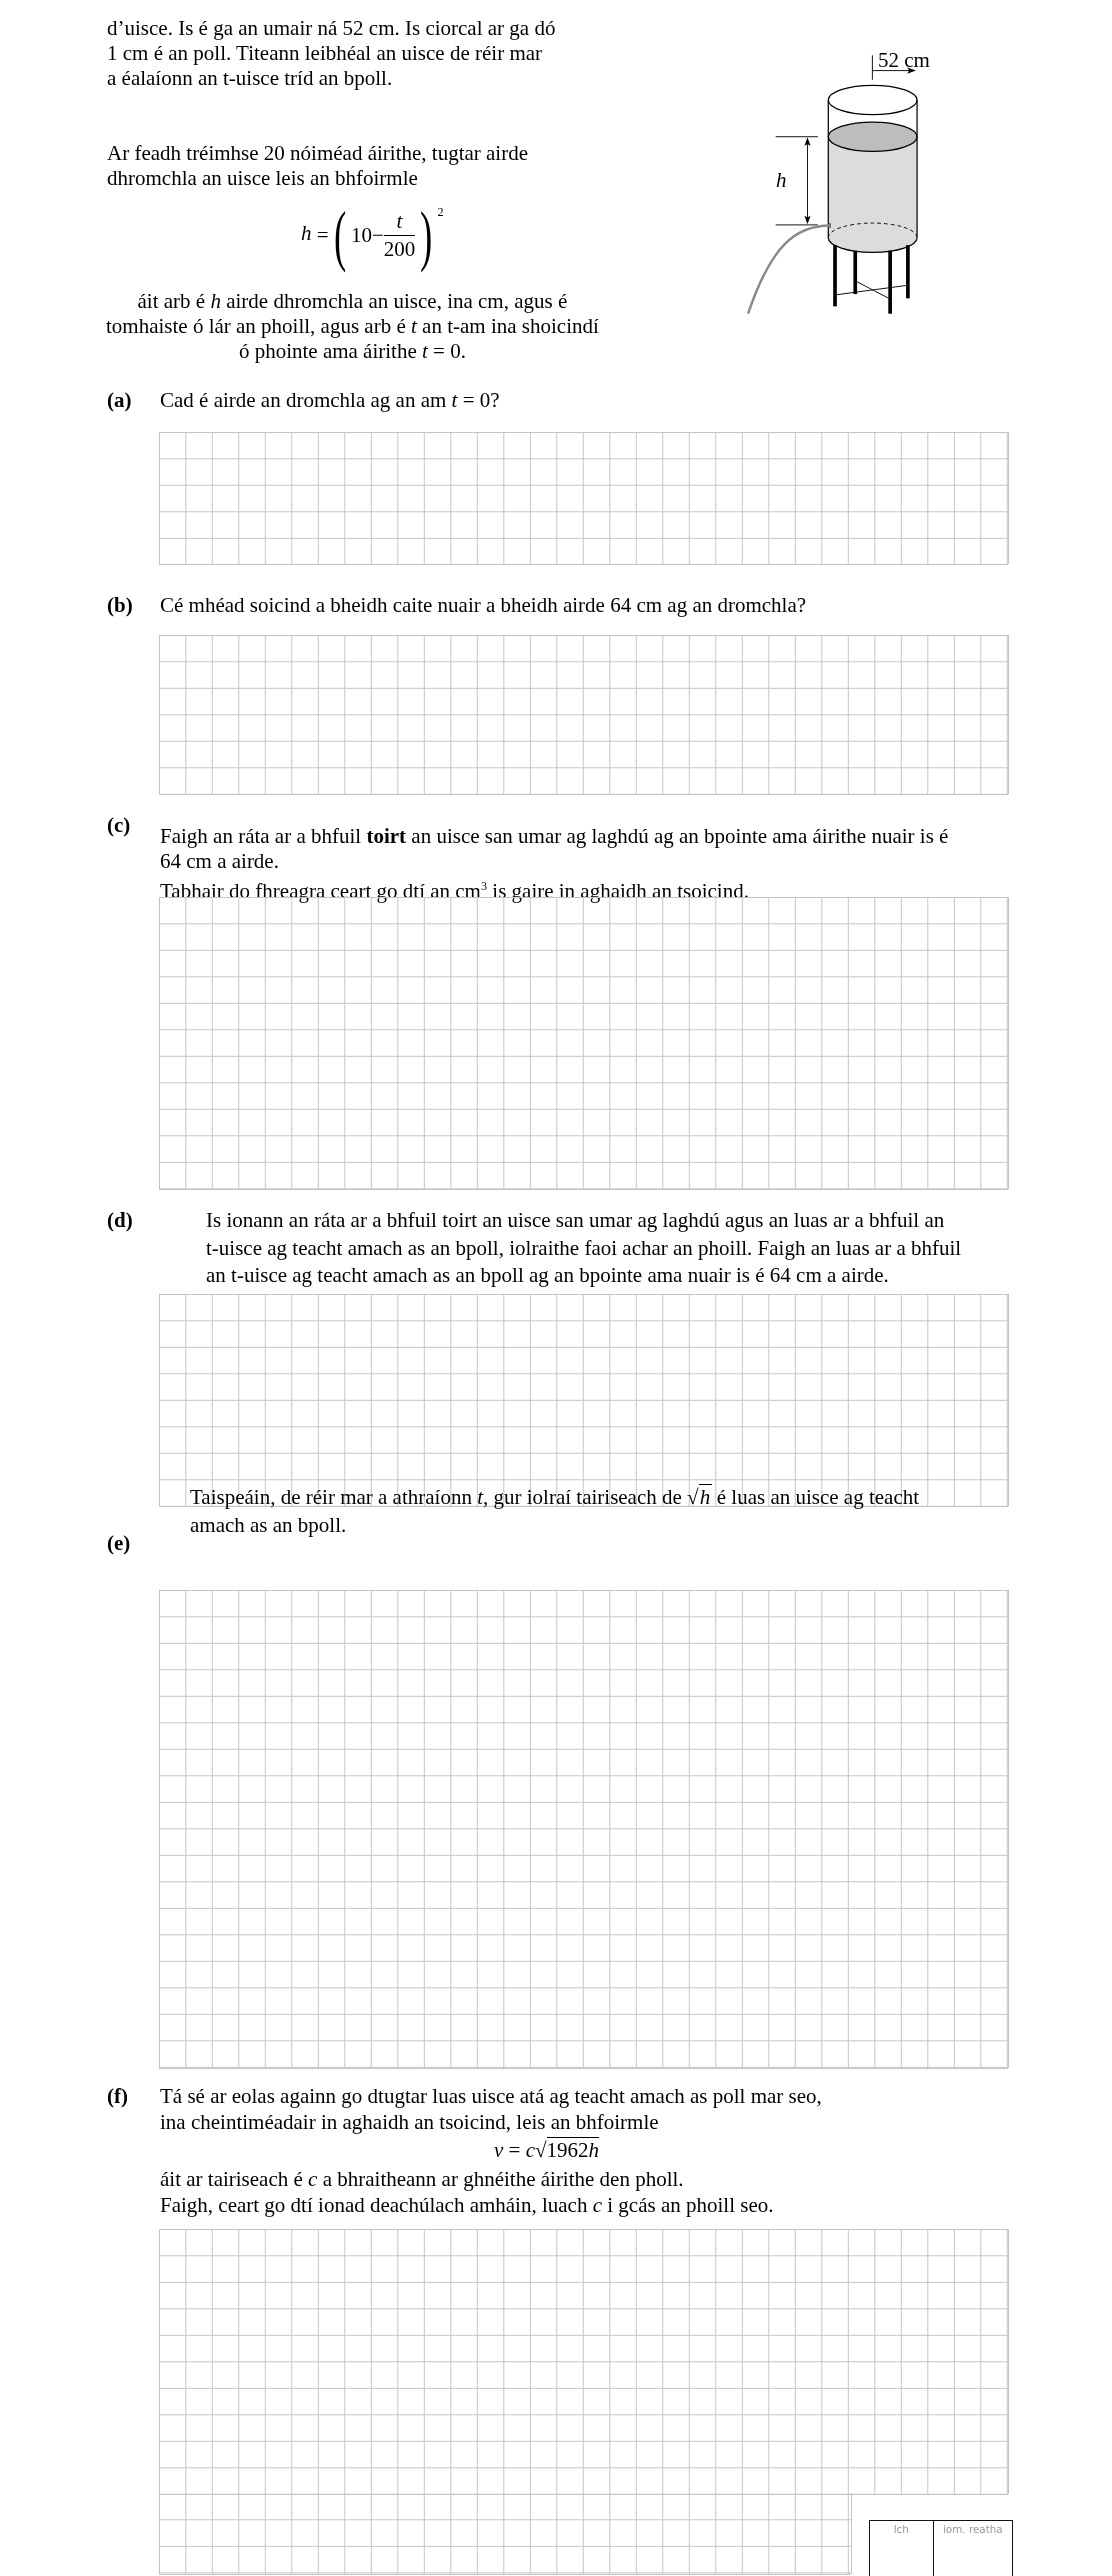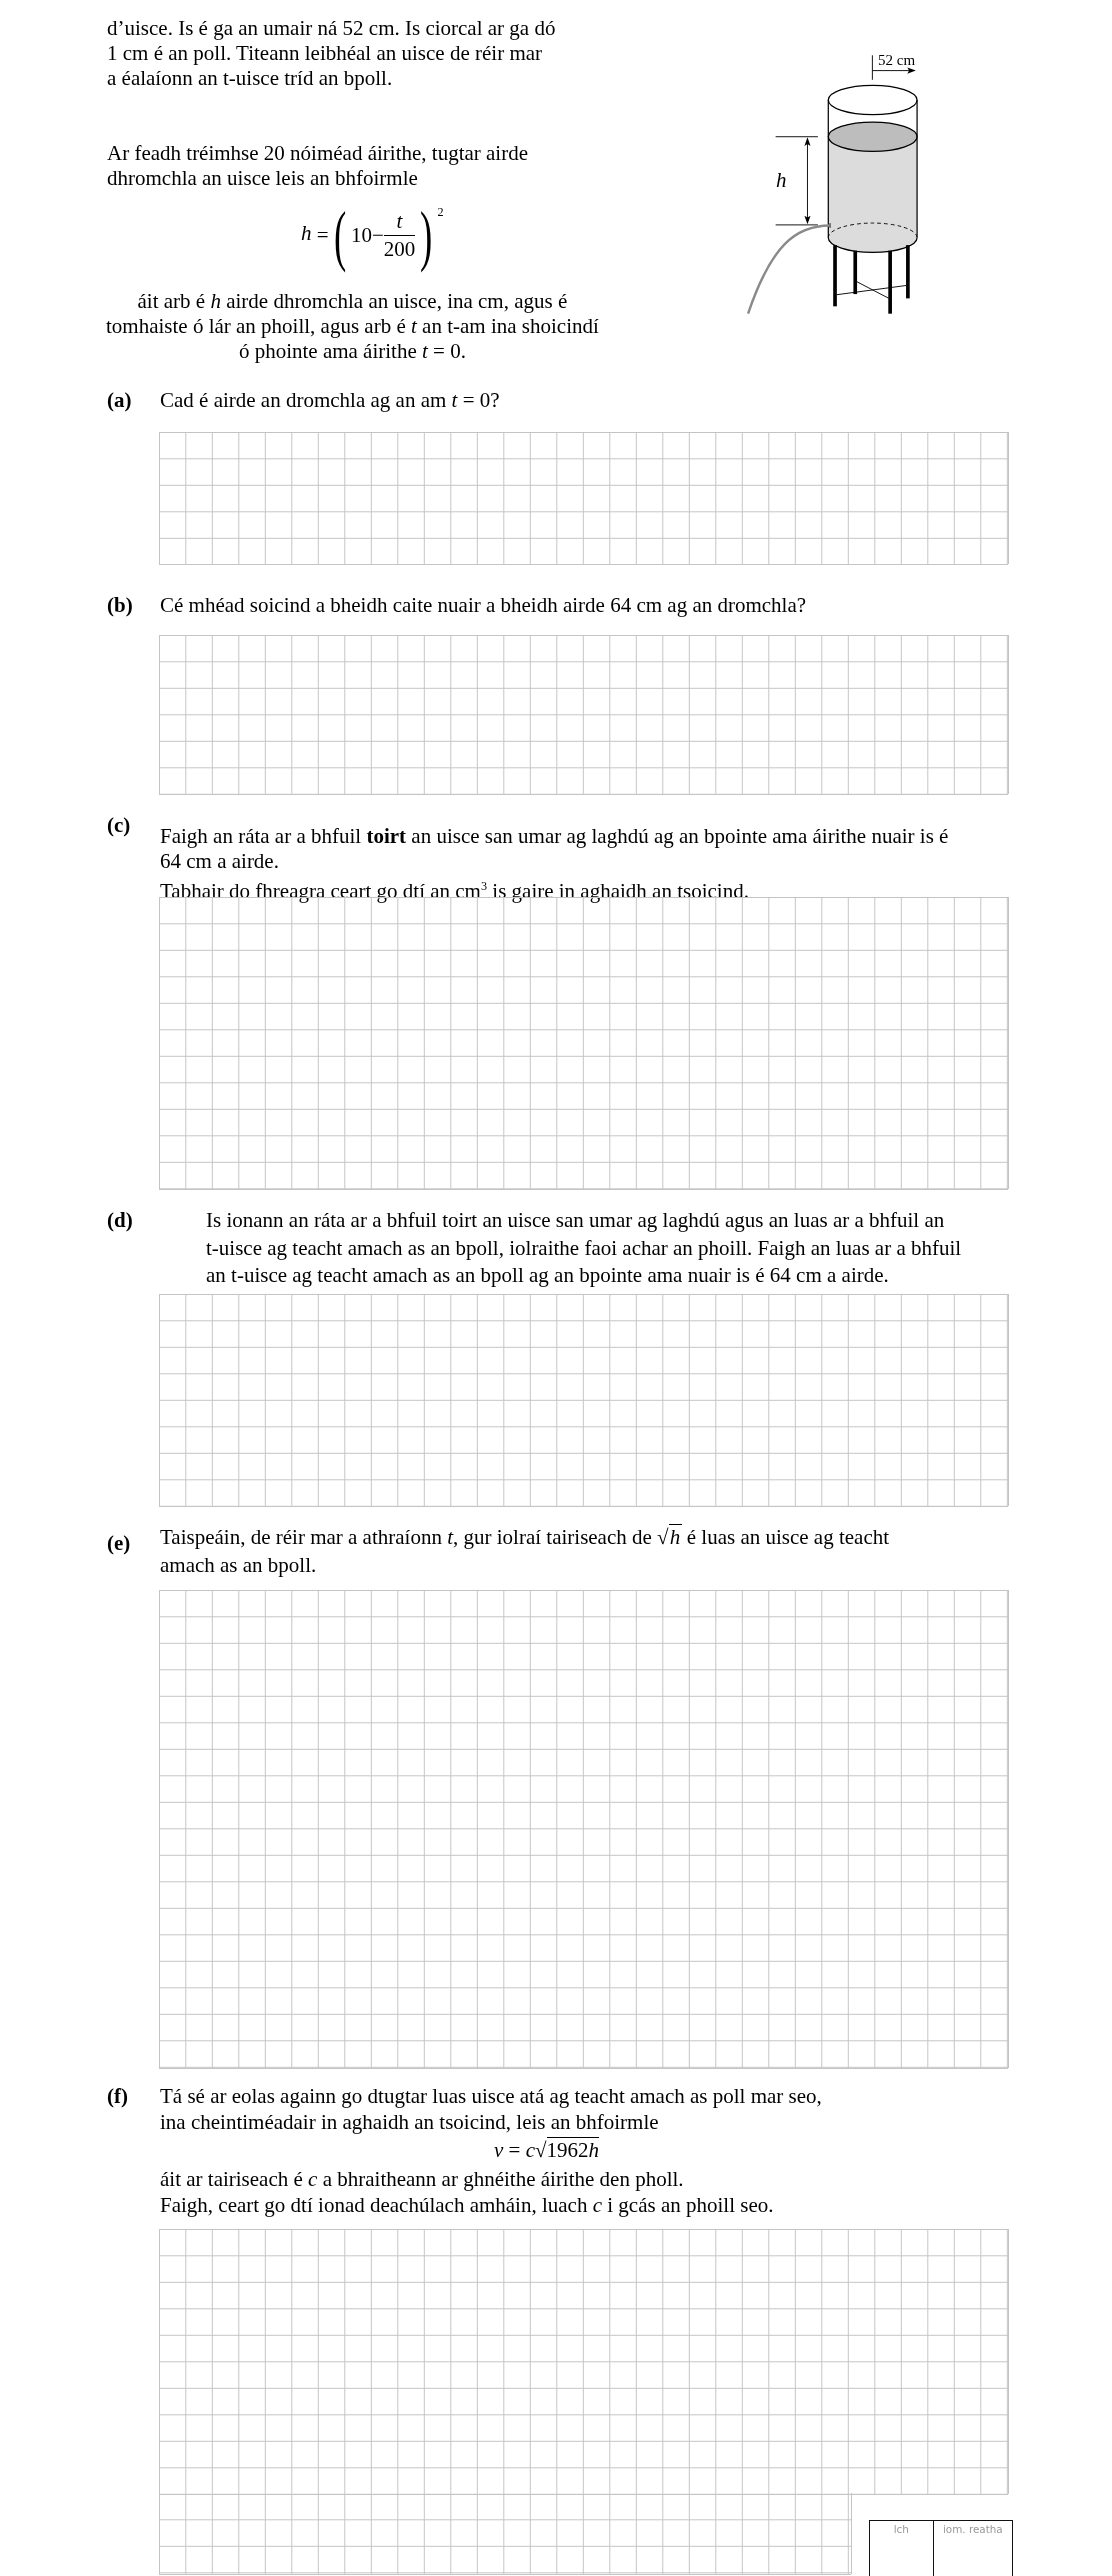--- a/index.html
+++ b/index.html
@@ -81,21 +81,21 @@
 
     <line x1="117" y1="223" x2="186" y2="223" stroke="#000" stroke-width="1.5"></line>
     <line x1="117" y1="367" x2="186" y2="367" stroke="#000" stroke-width="1.5"></line>
     <line x1="169" y1="229" x2="169" y2="361" stroke="#000" stroke-width="1.5"></line>
     <polygon points="169,224 164,238 169,235 174,238" fill="#000"></polygon>
     <polygon points="169,366 164,352 169,355 174,352" fill="#000"></polygon>
 
     <path d="M206,368 C150,368 110,400 72,512" fill="none" stroke="#8a8a8a" stroke-width="4"></path>
     <line x1="206" y1="364" x2="206" y2="372" stroke="#555" stroke-width="2"></line>
   </svg>
-  <div class="abs" style="left:174px; top:50px; font-size:15px; line-height:21px;">52 cm</div>
+  <div class="abs" style="left:174px; top:50px; font-size:21px; line-height:21px;">52 cm</div>
   <div class="abs" style="left:72px; top:168px; font-size:21px; font-style:italic;">h</div>
 </div>
 
 <div class="qlabel" style="top:387px;">(a)</div>
 <div class="qtext" style="top:387px;"><span>Cad é airde an dromchla ag an am </span><i>t</i><span> = 0?</span></div>
 <div class="grid grid-edge-b" style="top:432px; height:133px;"></div>
 
 <div class="qlabel" style="top:592px;">(b)</div>
 <div class="qtext" style="top:592px;">Cé mhéad soicind a bheidh caite nuair a bheidh airde 64 cm ag an dromchla?</div>
 <div class="grid grid-edge-b" style="top:635px; height:160px;"></div>
@@ -110,21 +110,21 @@
 
 <div class="qlabel" style="top:1207px;">(d)</div>
 <div class="qtext" style="top:1207px;margin-left:46px;">
   <div>Is ionann an ráta ar a bhfuil toirt an uisce san umar ag laghdú agus an luas ar a bhfuil an</div>
   <div>t-uisce ag teacht amach as an bpoll, iolraithe faoi achar an phoill.  Faigh an luas ar a bhfuil</div>
   <div>an t-uisce ag teacht amach as an bpoll ag an bpointe ama nuair is é 64 cm a airde.</div>
 </div>
 <div class="grid grid-edge-b" style="top:1294px; height:213px;"></div>
 
 <div class="qlabel" style="top:1530px;">(e)</div>
-<div class="qtext" style="top:1524px;">
+<div class="qtext" style="top:1484px;margin-left:30px;">
   <div><span>Taispeáin, de réir mar a athraíonn </span><i>t</i><span>, gur iolraí tairiseach de </span><span>√</span><i style="border-top:1.2px solid #000; padding:0 1.2px;">h</i><span> é luas an uisce ag teacht</span></div>
   <div>amach as an bpoll.</div>
 </div>
 <div class="grid grid-edge-b" style="top:1590px; height:479px;"></div>
 
 <div class="qlabel" style="top:2083px;">(f)</div>
 <div class="qtext" style="top:2083px; line-height:26px;">
   <div>Tá sé ar eolas againn go dtugtar luas uisce atá ag teacht amach as poll mar seo,</div>
   <div>ina cheintiméadair in aghaidh an tsoicind, leis an bhfoirmle</div>
   <div style="padding-left:334px; height:31px; line-height:31px;"><i>v</i><span> = </span><i>c</i><span>√</span><span style="border-top:1.2px solid #000;"><span>1962</span><i>h</i></span></div>

